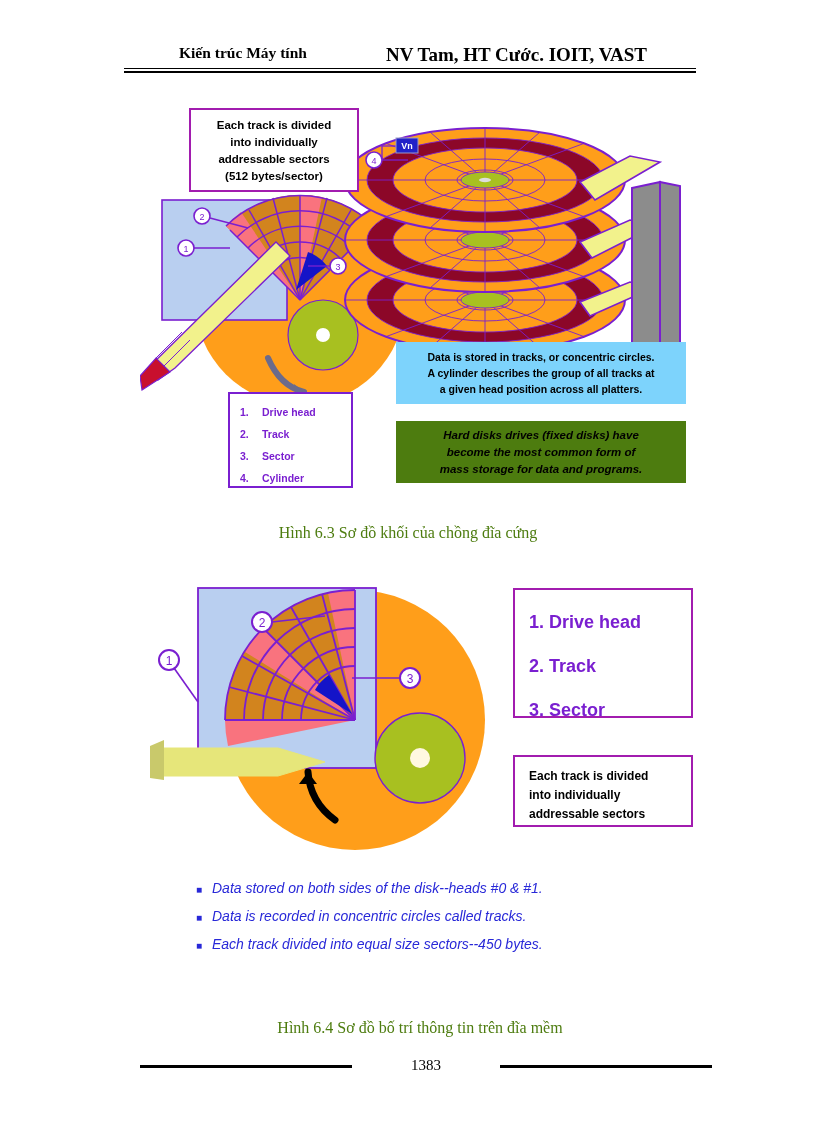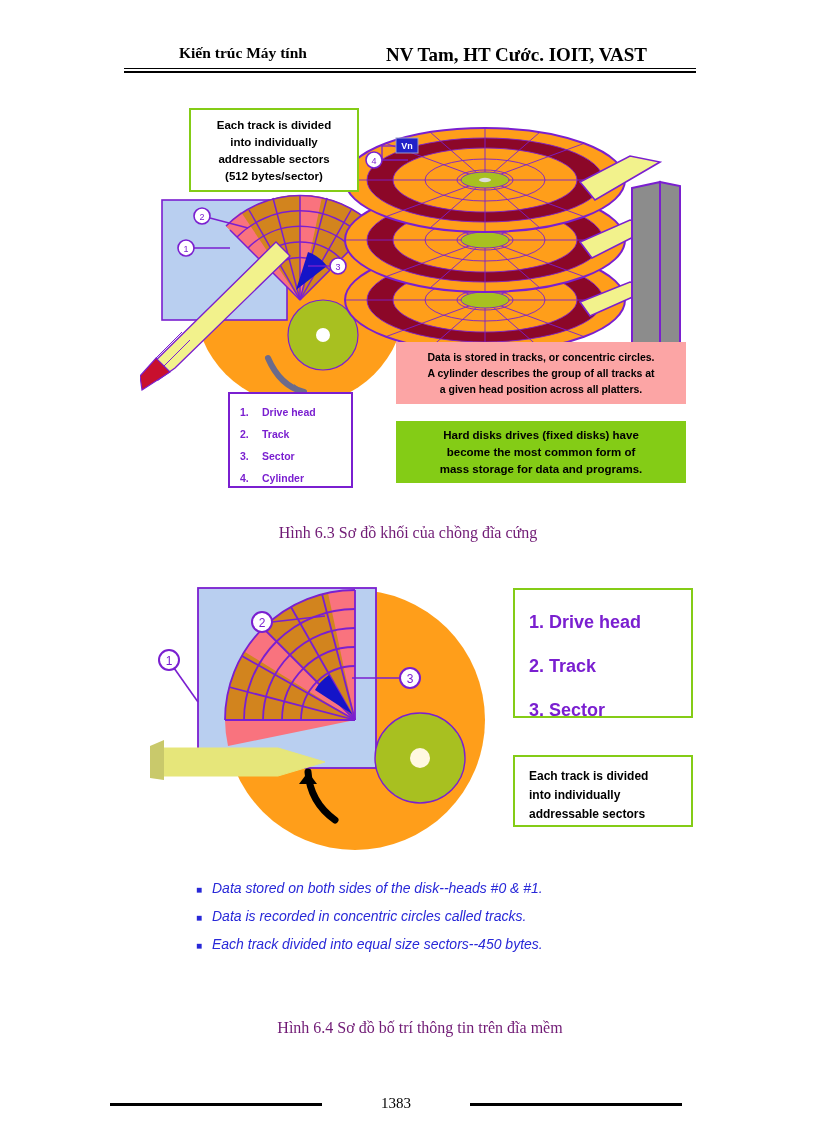--- a/index.html
+++ b/index.html
@@ -65,25 +65,24 @@
     content: "";
     position: absolute;
     left: 0; right: 0; top: 3px;
     border-top: 2px solid #000;
   }
   .rule-header { top: 68px; }
 
   
   .footer {
     position: absolute;
-    left: 110px;
+    left: 140px;
     top: 1060px;
     width: 572px;
     height: 16px;
-    margin-top: 38px;
   }
   .footer .fline {
     position: absolute;
     top: 5px;
     height: 0;
     border-top: 1px solid #000;
     border-bottom: 2px solid #000;
   }
   .footer .fline.left  { left: 0;   width: 212px; }
   .footer .fline.right { right: 0;  width: 212px; }
@@ -97,44 +96,45 @@
   }
 
   
   .caption {
     position: absolute;
     width: 816px;
     left: 0;
     text-align: center;
     font-family: "Liberation Serif", serif;
     font-size: 16px;
-    color: #701a75;
+    color: #4d7c0f;
   }
   .caption-63 { top: 524px; }
   .caption-64 { top: 1019px; padding-left: 12px; }
 
   
   .box {
     position: absolute;
     box-sizing: border-box;
     background: #ffffff;
   }
   .box-green {
-    border: 2px solid #84cc16;
+    border: 2px solid #a21caf;
   }
   .box-purple {
     border: 2px solid #7a1fd0;
   }
   .box-pinkfill {
-    background: #fca5a5;
+    background: #7dd3fc;
     border: none;
   }
   .box-greenfill {
-    background: #84cc16;
+    background: #4d7c0f;
     border: none;
+    font-style: italic;
   }
   .txt {
     font-family: "Liberation Sans", sans-serif;
     font-weight: bold;
     color: #000000;
   }
 
   
   #box-sectors-top {
     left: 189px; top: 108px; width: 170px; height: 84px;

